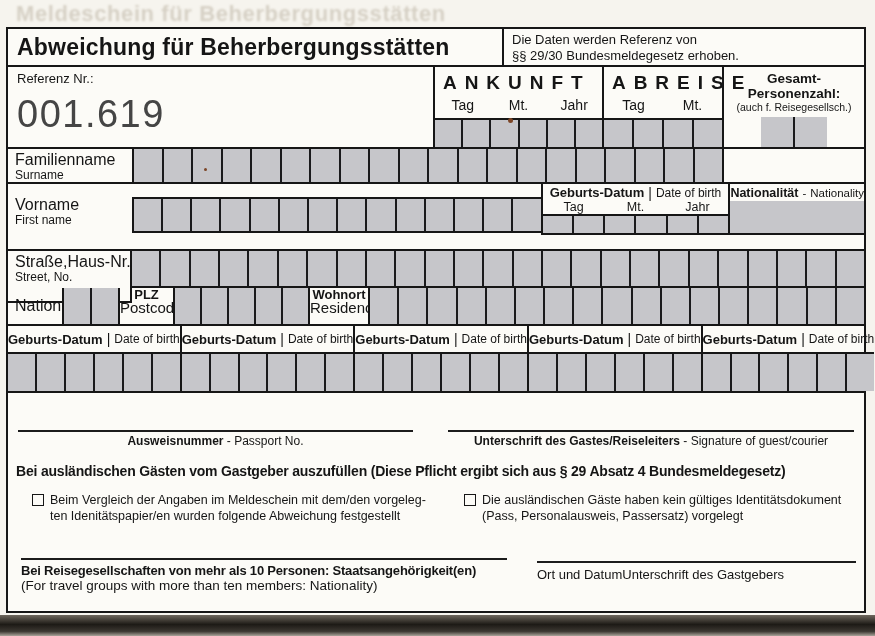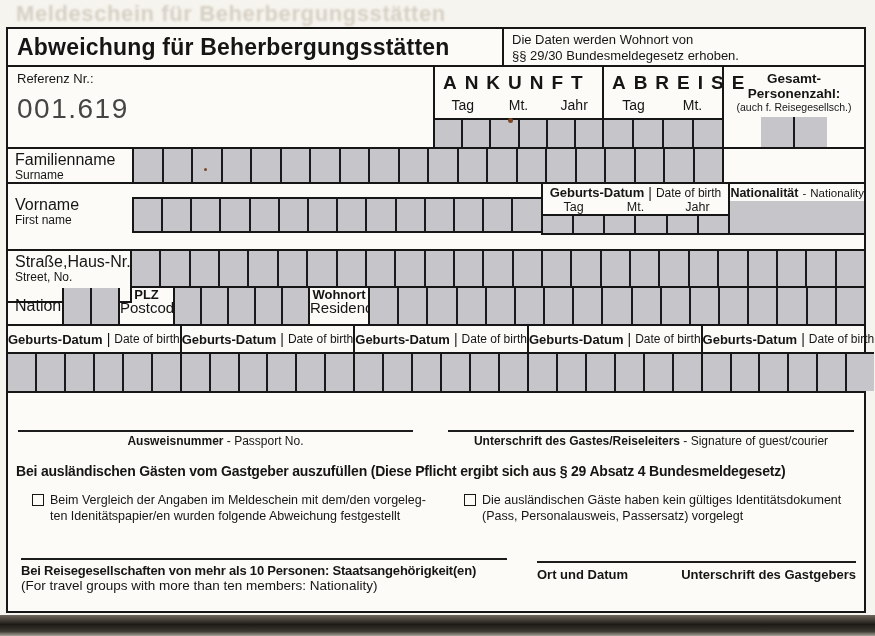--- a/index.html
+++ b/index.html
@@ -15,21 +15,21 @@
 .cell:last-child{border-right:none}
 
 .rowA{height:38px;border-bottom:2px solid #161616}
 .title-cell{flex:1;display:flex;align-items:center;padding-left:9px}
 .form-title{font-size:23px;font-weight:bold;letter-spacing:.2px;white-space:nowrap}
 .privacy{width:362px;border-left:2px solid #161616;font-size:13px;line-height:16px;padding:3px 8px}
 
 .rowB{height:82px;border-bottom:2px solid #161616}
 .ref-box{width:425px;padding:4px 9px}
 .ref-label{font-size:13px}
-.ref-value{font-size:28px;color:#454545;margin-top:7px;letter-spacing:1.5px}
+.ref-value{font-size:38px;color:#454545;margin-top:7px;letter-spacing:1.5px}
 .date-box{border-left:2px solid #161616;display:flex;flex-direction:column}
 .ankunft{width:169px}
 .abreise{width:120px}
 .date-title{font-size:19px;font-weight:bold;text-align:left;letter-spacing:.42em;padding-top:5px;text-indent:.42em}
 .date-labels{display:flex;font-size:14px;padding:3px 0 5px}
 .date-labels span{flex:1;text-align:center}
 .date-box .cells{flex:1;border-top:2px solid #161616}
 .gesamt{flex:1;border-left:2px solid #161616;text-align:center;padding-top:4px}
 .g1{font-size:13.5px;font-weight:bold;line-height:15px}
 .g2{font-size:10.5px;line-height:13px}
@@ -93,41 +93,41 @@
 .chk-box{width:12px;height:12px;border:1.6px solid #161616;margin:2px 6px 0 0;flex:none;background:#fcfbf7}
 .chk-line{white-space:nowrap}
 
 .rowK{flex:1}
 .tg-block{width:486px;margin-left:13px;padding-top:11px}
 .tg-rule{border-top:2px solid #1c1c1c;margin-bottom:3px}
 .tg-de{font-size:13px;font-weight:bold;letter-spacing:-.2px;white-space:nowrap}
 .tg-en{font-size:13.5px;white-space:nowrap}
 .br-block{margin-left:30px;flex:1;margin-right:8px;margin-top:14px}
 .br-rule{border-top:2px solid #1c1c1c;margin-bottom:4px}
-.br-labels{display:flex;justify-content:space-between;font-size:13px;font-weight:bold}
+.br-labels{display:flex;justify-content:flex-start;font-size:13px;font-weight:normal}
 
 .shadow-band{position:absolute;left:0;right:0;top:615px;height:21px;background:linear-gradient(180deg,#6e675d 0%,#1d1a16 45%,#3c3832 78%,#aaa49a 100%)}
 .speck{position:absolute;border-radius:50%;background:#7c4526}
 .speck.s1{left:508px;top:118px;width:5px;height:5px}
 .speck.s2{left:204px;top:168px;width:3px;height:3px}
 </style>
 </head>
 <body>
 
 <div class="scan">
   <div class="ghost-title">Meldeschein für Beherbergungsstätten</div>
 
   <div class="form">
 
     <div class="row rowA">
       <div class="title-cell">
         <div class="form-title">Abweichung für Beherbergungsstätten</div>
       </div>
       <div class="privacy">
-        <div>Die Daten werden Wohnort von</div>
+        <div>Die Daten werden Referenz von</div>
         <div>§§ 29/30 Bundesmeldegesetz erhoben.</div>
       </div>
     </div>
 
     <div class="row rowB">
       <div class="ref-box">
         <div class="ref-label">Referenz Nr.:</div>
         <div class="ref-value">001.619</div>
       </div>
       <div class="date-box ankunft">

